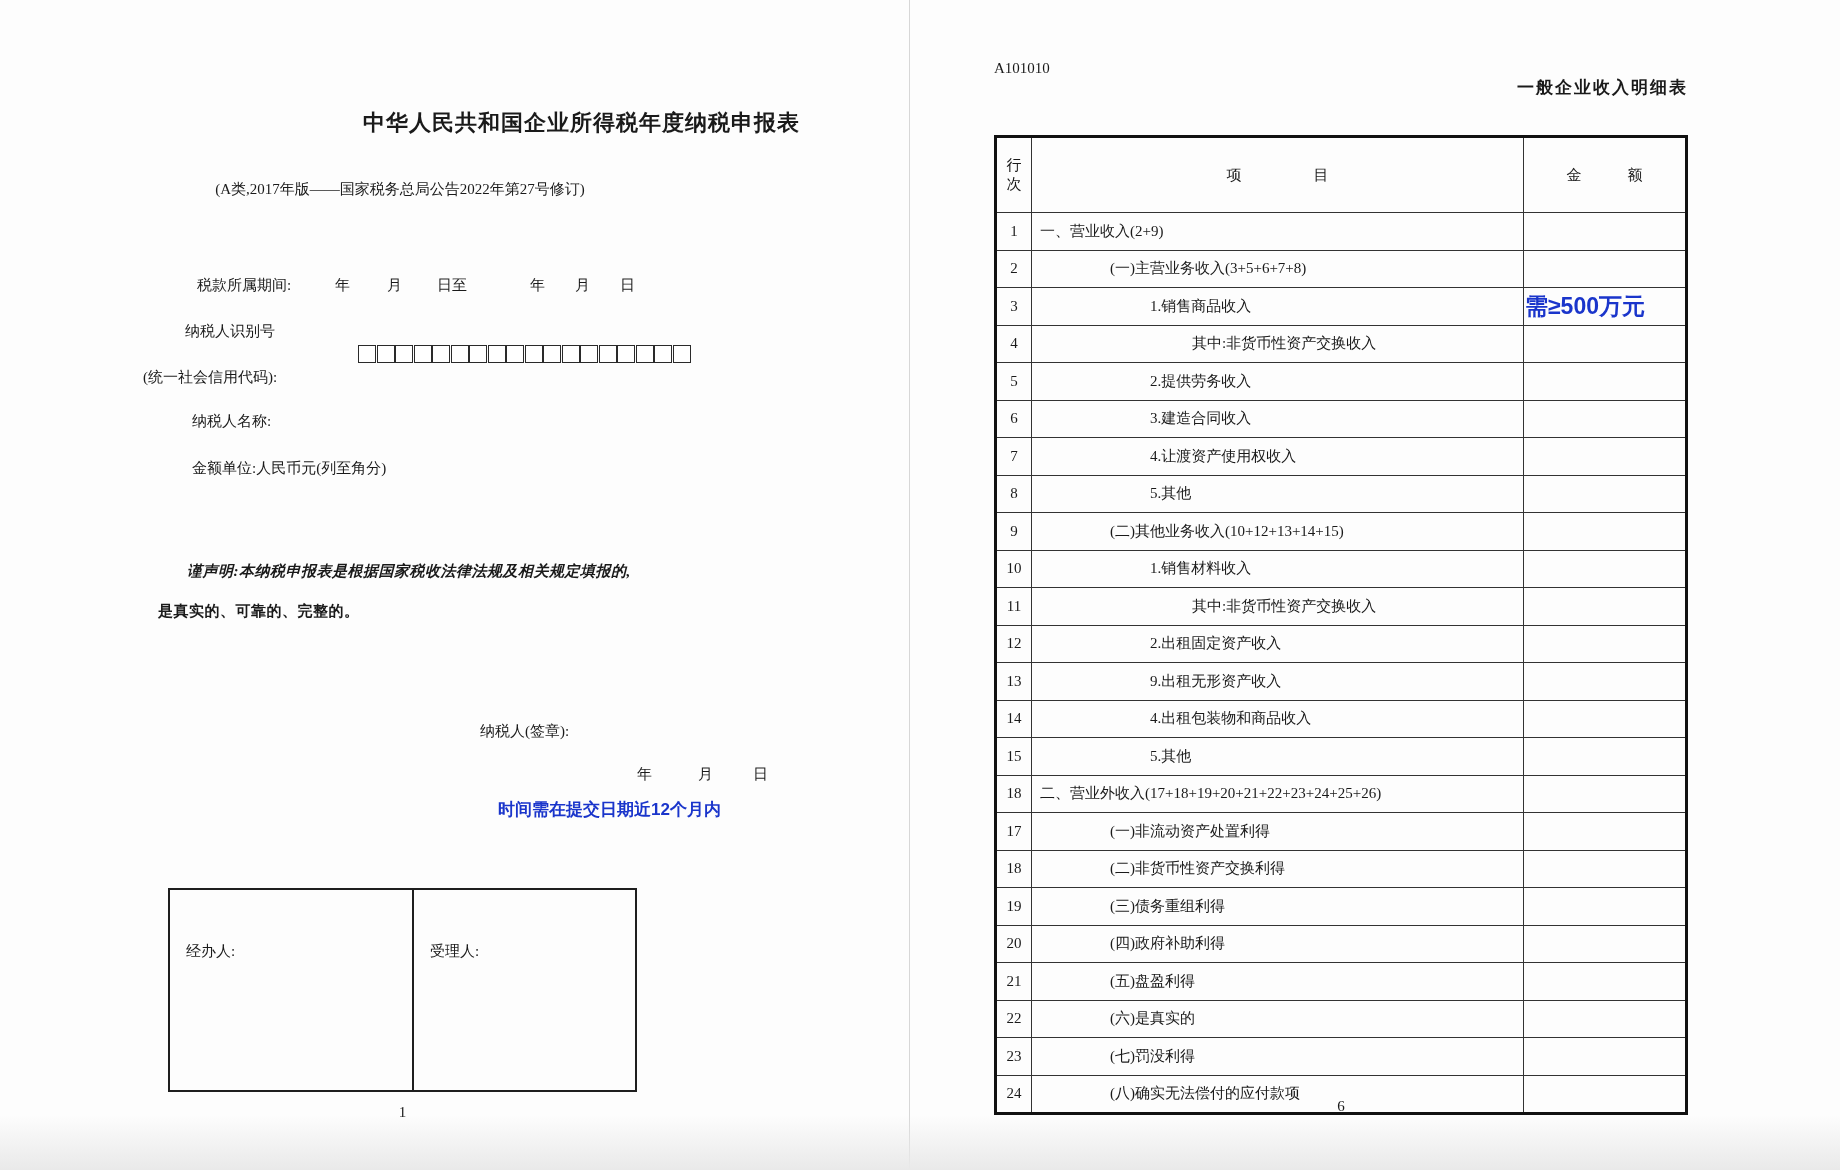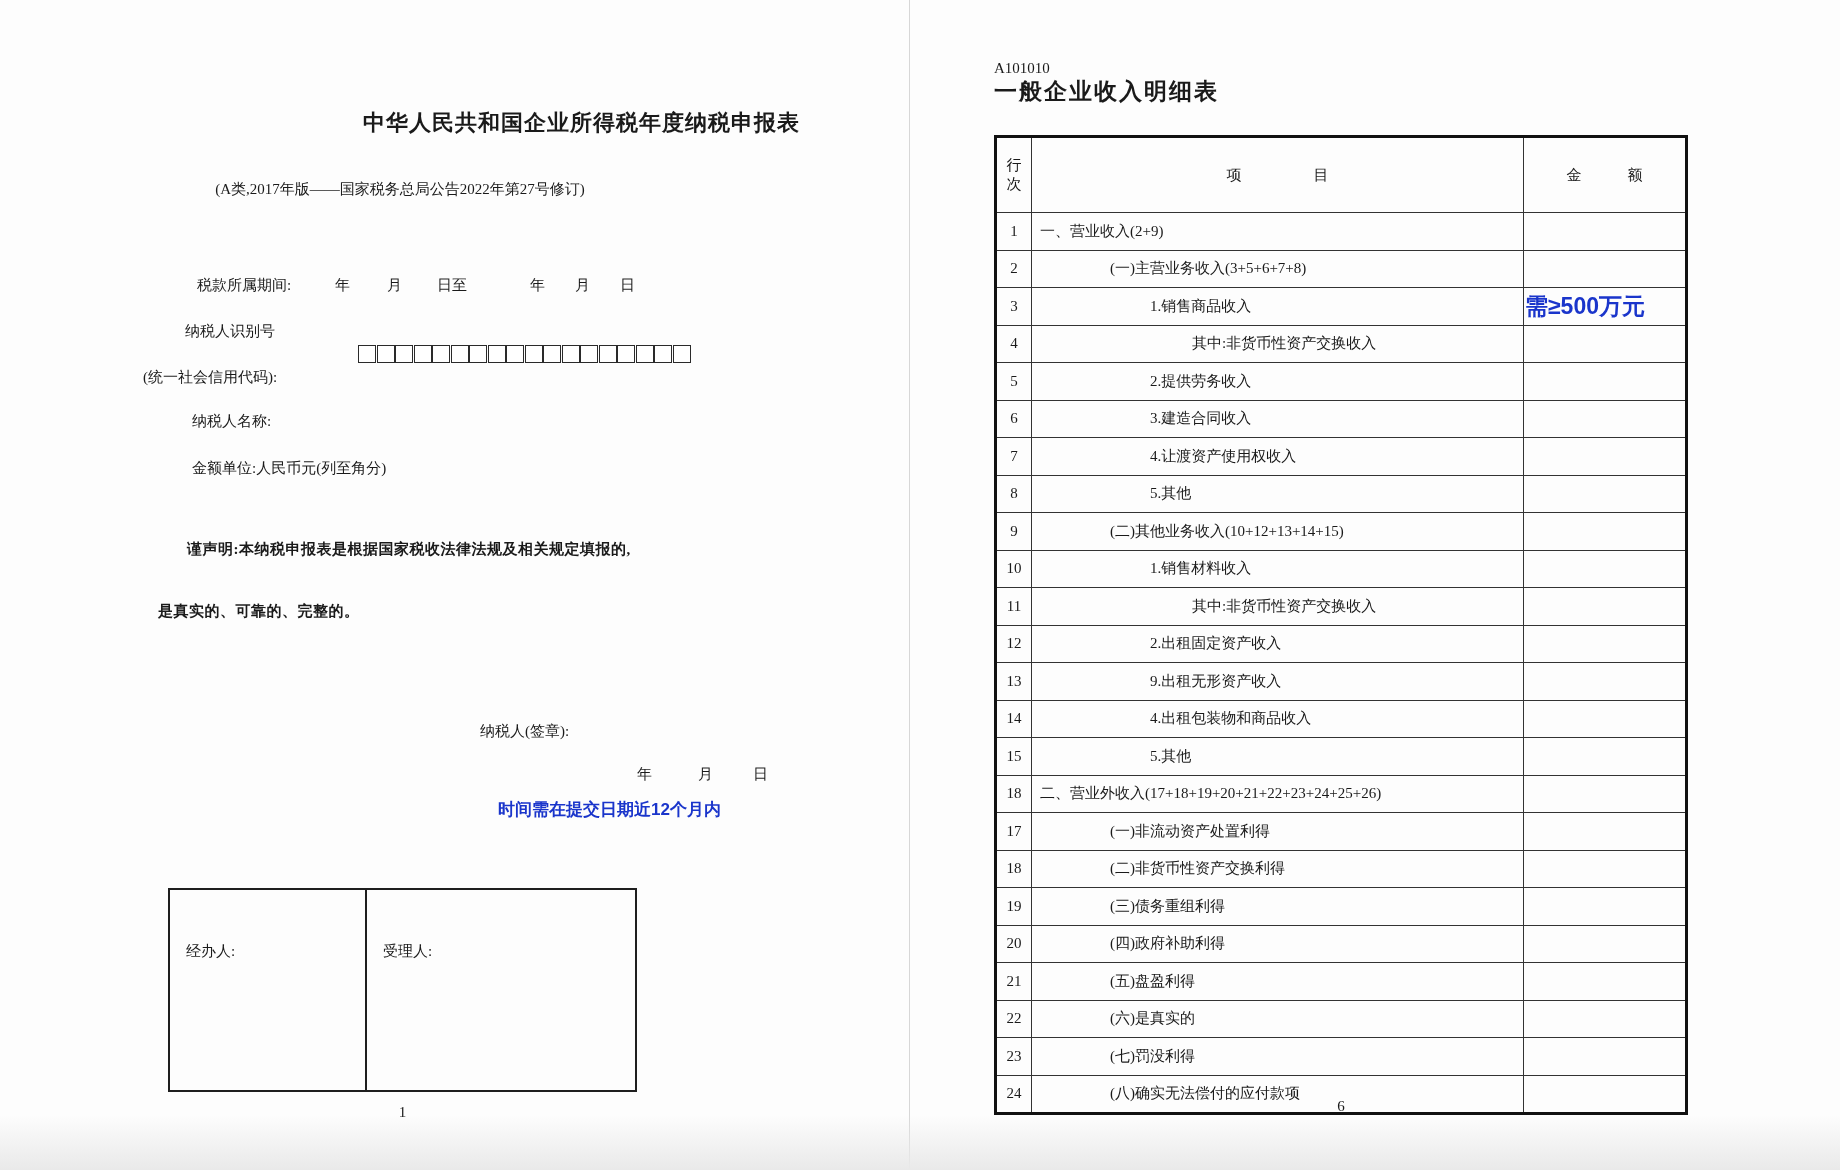--- a/index.html
+++ b/index.html
@@ -22,28 +22,28 @@
   .doc-subtitle{font-size:15px;font-weight:normal;text-align:center;}
   .field-label{font-size:15px;}
   .cbox{display:inline-block;width:16px;height:16px;border:1.5px solid #2a2a2a;
     margin-right:0.5px;vertical-align:middle;background:#fff;}
   .decl{font-size:15px;font-weight:bold;letter-spacing:0.5px;}
   .blue-note{color:#1a35cb;font-weight:bold;font-family:"Liberation Sans","DejaVu Sans",sans-serif;}
   .annot-left{font-size:17px;}
   .sign-table{position:absolute;left:168px;top:888px;width:469px;height:204px;
     border:2px solid #1e1e1e;display:flex;box-sizing:border-box;background:#fdfdfd;}
   .sign-cell{position:relative;height:100%;box-sizing:border-box;}
-  .sign-cell.first{width:197px;border-right:2px solid #1e1e1e;}
+  .sign-cell.first{width:244px;border-right:2px solid #1e1e1e;}
   .sign-cell.second{flex:1;}
   .sign-label{position:absolute;left:16px;top:52px;font-size:15px;}
   .pageno{font-size:15px;text-align:center;}
 
   
   .form-code{font-size:15px;}
-  .sched-title{font-size:23px;font-weight:bold;text-align:left;letter-spacing:2px;}
+  .sched-title{font-size:17px;font-weight:bold;text-align:right;letter-spacing:2px;}
   .income-table{position:absolute;left:84px;top:135px;width:694px;
     border:3px solid #111;box-sizing:border-box;background:#fdfdfd;
     display:flex;flex-direction:column;}
   .thead{display:flex;height:74px;border-bottom:1px solid #333;align-items:stretch;}
   .trow{display:flex;height:36.5px;align-items:stretch;}
   .trow:not(:last-child){border-bottom:1px solid #333;}
   .c-no{width:34px;border-right:1px solid #333;display:flex;align-items:center;
     justify-content:center;font-size:15px;flex-shrink:0;}
   .c-item{flex:1;display:flex;align-items:center;font-size:15px;overflow:hidden;}
   .c-amt{width:161px;border-left:1px solid #333;flex-shrink:0;position:relative;
@@ -76,21 +76,21 @@
   <span class="abs field-label" style="left:620px;top:276px;">日</span>
 
   <div class="abs field-label" style="left:185px;top:322px;">纳税人识别号</div>
   <div class="abs" style="left:358px;top:344px;"><span class="cbox"></span><span class="cbox"></span><span class="cbox"></span><span class="cbox"></span><span class="cbox"></span><span class="cbox"></span><span class="cbox"></span><span class="cbox"></span><span class="cbox"></span><span class="cbox"></span><span class="cbox"></span><span class="cbox"></span><span class="cbox"></span><span class="cbox"></span><span class="cbox"></span><span class="cbox"></span><span class="cbox"></span><span class="cbox"></span></div>
   <div class="abs field-label" style="left:143px;top:368px;">(统一社会信用代码):</div>
 
   <div class="abs field-label" style="left:192px;top:412px;">纳税人名称:</div>
 
   <div class="abs field-label" style="left:192px;top:459px;">金额单位:人民币元(列至角分)</div>
 
-  <div class="abs decl" style="left:187px;top:540px;">谨声明:本纳税申报表是根据国家税收法律法规及相关规定填报的,</div>
+  <div class="abs decl" style="left:187px;top:562px;font-style:italic;">谨声明:本纳税申报表是根据国家税收法律法规及相关规定填报的,</div>
   <div class="abs decl" style="left:158px;top:602px;">是真实的、可靠的、完整的。</div>
 
   <div class="abs field-label" style="left:480px;top:722px;">纳税人(签章):</div>
   <span class="abs field-label" style="left:637px;top:765px;">年</span>
   <span class="abs field-label" style="left:698px;top:765px;">月</span>
   <span class="abs field-label" style="left:753px;top:765px;">日</span>
 
   <div class="abs blue-note annot-left" style="left:498px;top:798px;">时间需在提交日期近12个月内</div>
 
   <div class="sign-table">

